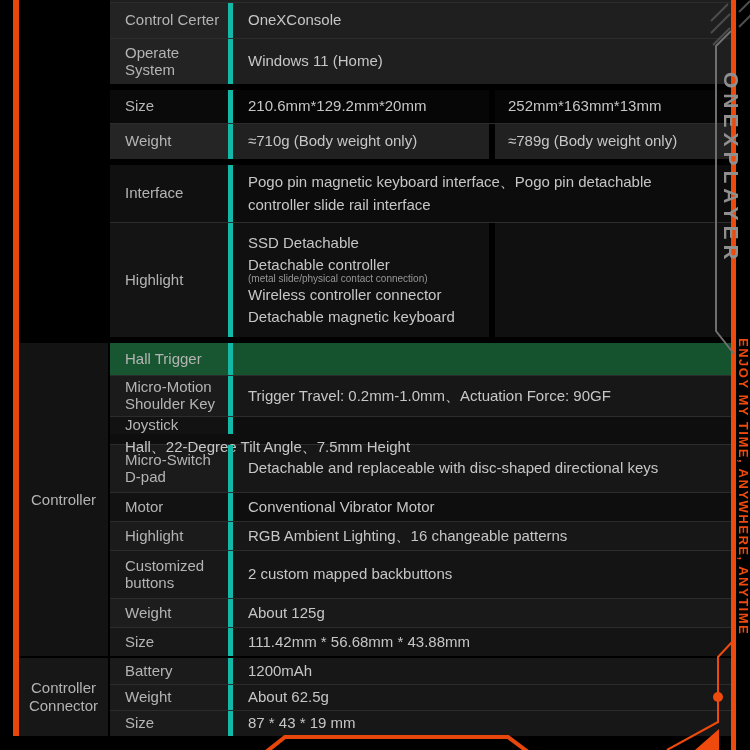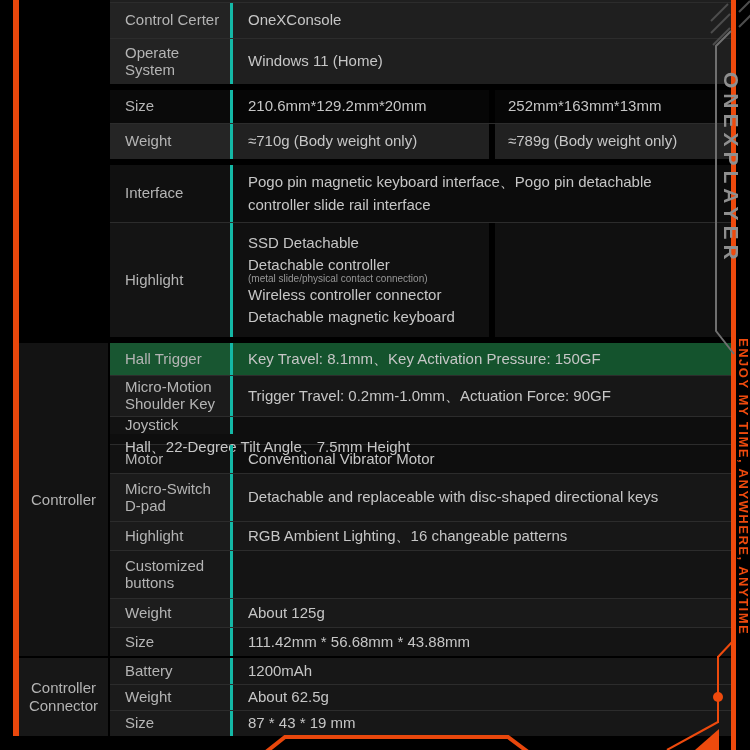--- a/index.html
+++ b/index.html
@@ -10,21 +10,21 @@
   .gpanel{position:absolute;left:19px;width:89px;display:flex;align-items:center;justify-content:center;
           color:#b3b3b3;font-size:15px;text-align:center;line-height:1.2;}
   #gp0{top:343px;height:313px;background:#131313;}
   #gp1{top:658px;height:78px;background:#171717;}
   
   .table{position:absolute;left:110px;top:0;width:623px;}
   .row{display:flex;box-sizing:border-box;}
   .row + .row{border-top:1px solid #2c2c2c;}
   .gap{background:#000;}
   .sliver{background:#1f1f1f;}
-  .lbl{width:123px;flex:none;border-right:3px solid #14b8a6;display:flex;flex-direction:column;
+  .lbl{width:123px;flex:none;border-right:5px solid #14b8a6;display:flex;flex-direction:column;
        justify-content:center;padding-left:15px;box-sizing:border-box;font-size:15px;color:#b4b4b4;
        line-height:1.12;background:rgba(255,255,255,0.02);}
   .vals{flex:1;display:flex;min-width:0;}
   .cell{flex:1;display:flex;flex-direction:column;justify-content:center;
         padding:2px 45px 2px 15px;font-size:15px;color:#c6c6c6;line-height:1.5;box-sizing:border-box;min-width:0;}
   .split .cell{flex:none;width:256px;padding-right:12px;}
   .split .c2{flex:1;width:auto;padding-left:13px;padding-right:28px;}
   .cellgap{width:6px;background:#000;flex:none;}
   .cell .ln{line-height:1.45;}
   .small{font-size:10px;color:#979797;line-height:1.15;margin-top:-3px;}
@@ -112,70 +112,70 @@
             <div class="ln">Detachable magnetic keyboard</div>
           </div>
           <div class="cellgap"></div>
         </div>
       </div>
       <div class="gap" style="height: 6px;"></div>
       <div class="row" style="height: 32px; background: #14532d;">
         <div class="lbl">
           <div>Hall Trigger</div>
         </div>
-        <div class="vals">
-          <div class="cell">Key Travel: 8.1mm、Key Activation Pressure: 150GF</div>
-        </div>
       </div>
       <div class="row" style="height: 41px; background: rgb(23, 23, 23);">
         <div class="lbl">
           <div>Micro-Motion</div>
           <div>Shoulder Key</div>
         </div>
         <div class="vals">
           <div class="cell">Trigger Travel: 0.2mm-1.0mm、Actuation Force: 90GF</div>
         </div>
       </div>
       <div class="row" style="height: 28px; background: rgb(14, 14, 14); flex-direction: column;">
         <div class="lbl">
           <div>Joystick</div>
         </div>
         <div class="vals">
           <div class="cell">Hall、22-Degree Tilt Angle、7.5mm Height</div>
         </div>
       </div>
-      <div class="row" style="height: 29px; background: rgb(14, 14, 14);">
-        <div class="lbl">
-          <div>Motor</div>
-        </div>
-        <div class="vals">
-          <div class="cell">Conventional Vibrator Motor</div>
-        </div>
-      </div>
       <div class="row" style="height: 48px; background: rgb(23, 23, 23);">
         <div class="lbl">
           <div>Micro-Switch</div>
           <div>D-pad</div>
         </div>
         <div class="vals">
           <div class="cell">Detachable and replaceable with disc-shaped directional keys</div>
         </div>
       </div>
+      <div class="row" style="height: 29px; background: rgb(14, 14, 14);">
+        <div class="lbl">
+          <div>Motor</div>
+        </div>
+        <div class="vals">
+          <div class="cell">Conventional Vibrator Motor</div>
+        </div>
+      </div>
       <div class="row" style="height: 29px; background: rgb(23, 23, 23);">
         <div class="lbl">
           <div>Highlight</div>
         </div>
         <div class="vals">
           <div class="cell">RGB Ambient Lighting、16 changeable patterns</div>
         </div>
       </div>
       <div class="row" style="height: 48px; background: rgb(20, 20, 20);">
         <div class="lbl">
           <div>Customized</div>
           <div>buttons</div>
+        </div>
+        <div class="vals">
+          <div class="cell">2 custom mapped backbuttons</div>
         </div>
       </div>
       <div class="row" style="height: 29px; background: rgb(25, 25, 25);">
         <div class="lbl">
           <div>Weight</div>
         </div>
         <div class="vals">
           <div class="cell">About 125g</div>
         </div>
       </div>

